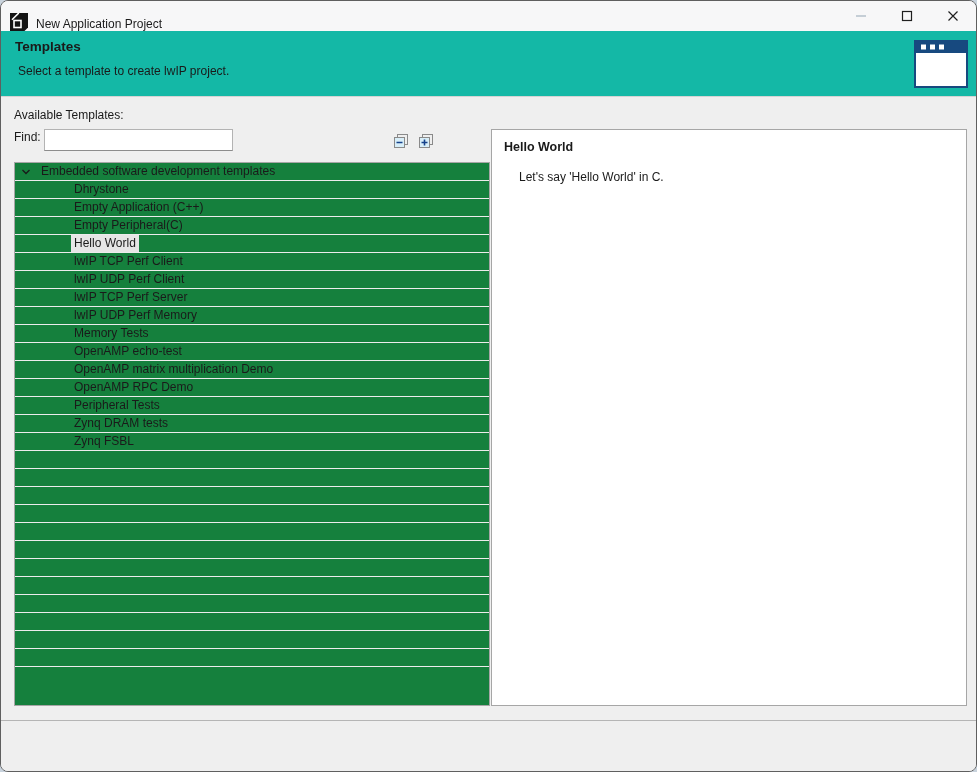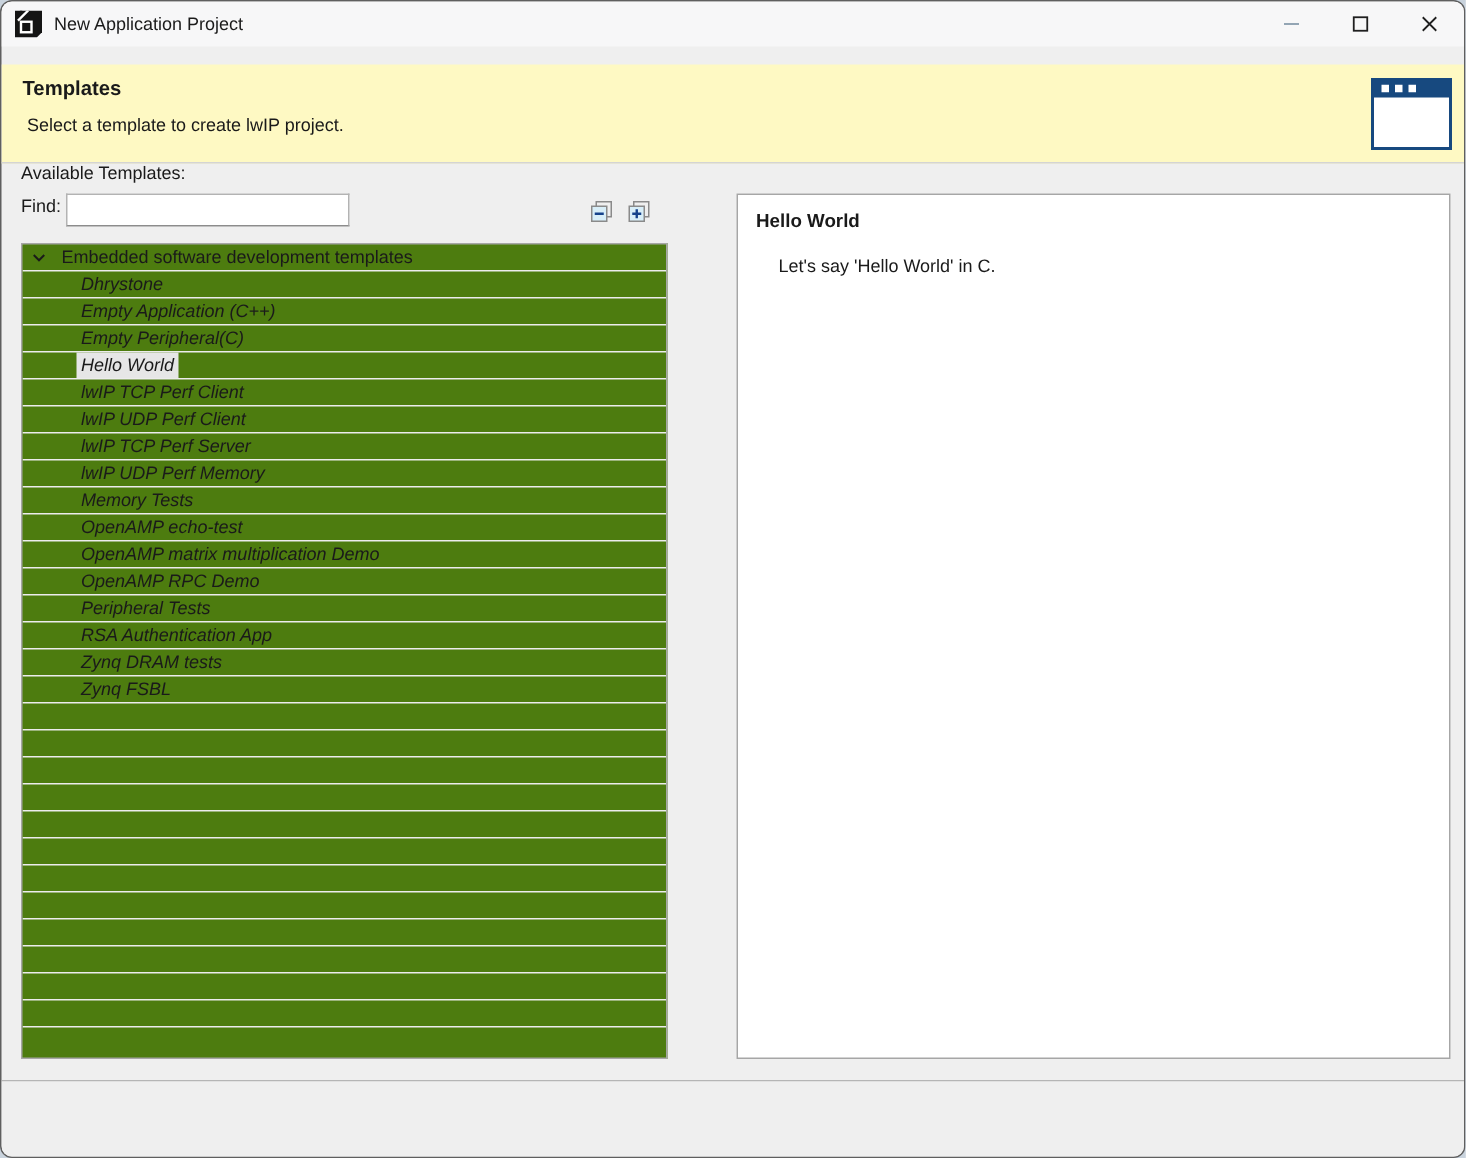--- a/index.html
+++ b/index.html
@@ -3,50 +3,50 @@
 <meta charset="utf-8">
 <style>
   * { margin:0; padding:0; box-sizing:border-box; }
   html,body { width:977px; height:772px; background:#c9d3dd; font-family:"Liberation Sans", sans-serif; }
   #dialog {
     position:relative; width:977px; height:772px; background:#efefef;
     border:1px solid #5f5f5f; border-radius:8px; overflow:hidden;
     color:#1a1a1a; font-size:12px;
   }
   
-  #titlebar { position:absolute; left:0; top:0; width:100%; height:30px; background:#f7f7f8; display:flex; align-items:center; }
+  #titlebar { position:absolute; left:0; top:0; width:100%; height:30px; background:#f7f7f8; display:flex; align-items:flex-end; }
   #app-icon { margin:0 8px 0 9px; width:18px; height:18px; flex:0 0 auto; }
   #window-title { font-size:12px; color:#1b1b1b; }
   #win-controls { position:absolute; right:0; top:0; height:30px; display:flex; }
   .win-btn { width:46px; height:30px; display:flex; align-items:center; justify-content:center; cursor:default; }
   
-  #header { position:absolute; left:0; top:42px; width:100%; height:66px; background:#fef9c3; border-bottom:1px solid #d4d4d4; }
+  #header { position:absolute; left:0; top:30px; width:100%; height:66px; background:#14b8a6; border-bottom:1px solid #d4d4d4; }
   #page-title { position:absolute; left:14px; top:8px; font-size:13.5px; font-weight:bold; }
   #page-subtitle { position:absolute; left:17px; top:33px; font-size:12px; }
   #wizard-icon { position:absolute; right:8px; top:9px; }
   
   #available-label { position:absolute; left:13px; top:107px; font-size:12px; }
   #find-label { position:absolute; left:13px; top:129px; font-size:12px; }
   #find-input {
     position:absolute; left:43px; top:128px; width:189px; height:22px;
     border:1px solid #b3b3b3; border-bottom-color:#8c8c8c; background:#ffffff;
     font-family:"Liberation Sans", sans-serif; font-size:12px; padding:0 5px; outline:none;
   }
   .tree-tool { position:absolute; top:132px; width:16px; height:16px; cursor:default; }
   #collapse-all { left:392px; }
   #expand-all { left:417px; }
   
   #templates-tree {
-    position:absolute; left:13px; top:161px; width:431px; height:544px;
-    background:#4d7c0f; border:1px solid #a6a6a6; overflow:hidden;
+    position:absolute; left:13px; top:161px; width:476px; height:544px;
+    background:#15803d; border:1px solid #a6a6a6; overflow:hidden;
   }
   .tree-row { height:18px; line-height:17px; border-bottom:1px solid #ececec; white-space:nowrap; display:flex; align-items:center; }
   .tree-row .label { padding:0 3px; }
   .tree-row.root .label { margin-left:23px; }
-  .tree-row.child .label { margin-left:36px;font-style:italic; }
+  .tree-row.child .label { margin-left:56px; }
   .tree-row.selected .label { background:#e6e6e6; }
   .chev { position:absolute; left:6px; margin-top:1px; }
   
   #detail-panel {
     position:absolute; left:490px; top:128px; width:476px; height:577px;
     background:#ffffff; border:1px solid #a6a6a6; padding:10px 12px;
   }
   #detail-title { font-weight:bold; font-size:12.5px; }
   #detail-desc { margin-top:16px; font-size:12px;margin-left:15px; }
   
@@ -153,23 +153,20 @@
       <div class="tree-row child">
         <span class="label">OpenAMP matrix multiplication Demo</span>
       </div>
       <div class="tree-row child">
         <span class="label">OpenAMP RPC Demo</span>
       </div>
       <div class="tree-row child">
         <span class="label">Peripheral Tests</span>
       </div>
       <div class="tree-row child">
-        <span class="label">RSA Authentication App</span>
-      </div>
-      <div class="tree-row child">
         <span class="label">Zynq DRAM tests</span>
       </div>
       <div class="tree-row child">
         <span class="label">Zynq FSBL</span>
       </div>
       <div class="tree-row"></div>
       <div class="tree-row"></div>
       <div class="tree-row"></div>
       <div class="tree-row"></div>
       <div class="tree-row"></div>

